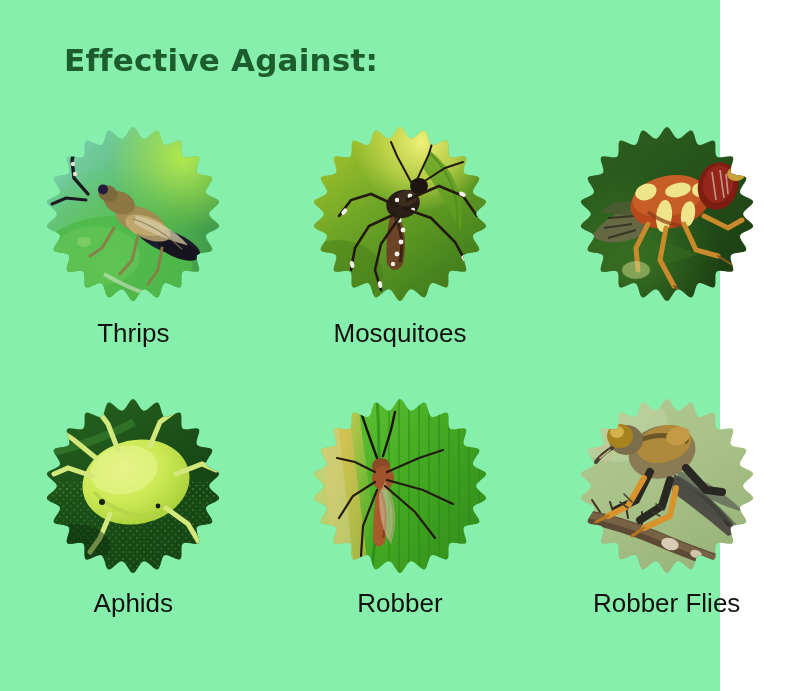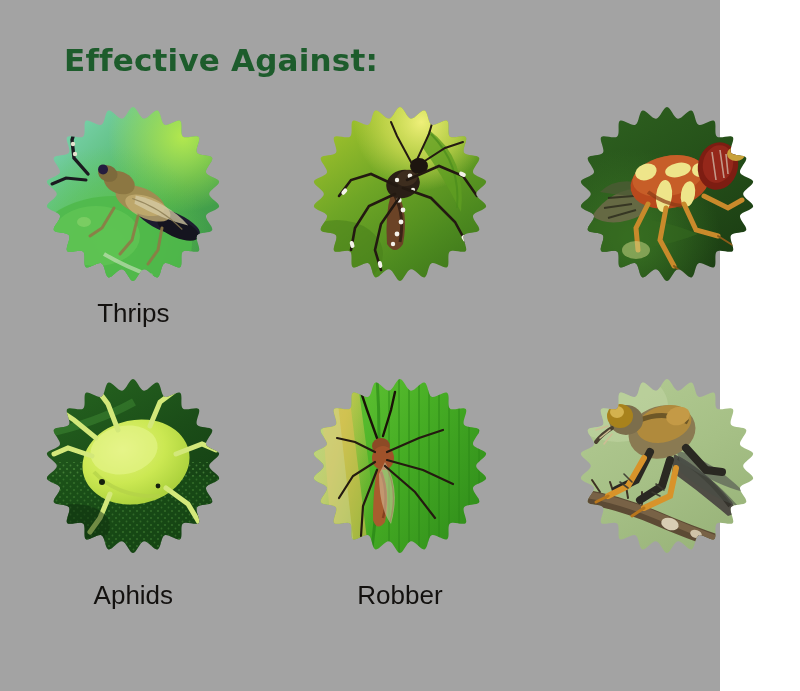--- a/index.html
+++ b/index.html
@@ -9,38 +9,38 @@
   body {
     width: 800px;
     height: 691px;
     overflow: hidden;
     font-family: "Liberation Sans", sans-serif;
   }
   #page {
     position: relative;
     width: 720px;
     height: 691px;
-    background: #a3a3a3;
+    background: #86efac;
     box-sizing: border-box;
   }
   #title {
     position: absolute;
     left: 64px;
     top: 42px;
     font-size: 31px;
     font-weight: bold;
     color: #1d5c2c;
     letter-spacing: 0.2px;
     font-family: "DejaVu Sans", sans-serif;
     white-space: nowrap;
   }
   .grid {
     position: absolute;
     left: 0;
-    top: 104px;
+    top: 124px;
     width: 800px;
     display: grid;
     grid-template-columns: repeat(3, 1fr);
     grid-template-rows: 272px 270px;
   }
   .cell {
     display: flex;
     flex-direction: column;
     align-items: center;
   }
@@ -55,21 +55,21 @@
     height: 180px;
   }
   .caption {
     margin-top: 16px;
     font-size: 26px;
     color: #13110f;
     font-family: "Liberation Sans", sans-serif;
     white-space: nowrap;
     line-height: 1;
   }
-  .cell.row2 .caption { margin-top: 26px; }
+  .cell.row2 .caption { margin-top: 14px; }
 </style>
 </head>
 <body>
 
 <div id="page">
 
   <div id="title">Effective Against:</div>
 
   <div class="grid">
 
@@ -204,20 +204,21 @@
                 <rect x="148" y="68" width="7" height="4" rx="2" transform="rotate(25 151 70)"></rect>
                 <rect x="150" y="132" width="7" height="4" rx="2" transform="rotate(60 153 134)"></rect>
                 <rect x="30" y="86" width="7" height="4" rx="2" transform="rotate(-50 33 88)"></rect>
                 <rect x="38" y="138" width="7" height="4" rx="2" transform="rotate(75 41 140)"></rect>
                 <rect x="66" y="158" width="7" height="4" rx="2" transform="rotate(80 69 160)"></rect>
               </g>
             </g>
           </g>
         </svg>
       </div>
+      <div class="caption">Mosquitoes</div>
     </div>
 
     <div class="cell">
       <div class="thumb">
         <svg viewBox="0 0 178 180" xmlns="http://www.w3.org/2000/svg" aria-hidden="true">
           <defs>
             <clipPath id="scallopC" clipPathUnits="userSpaceOnUse">
                 <path d="M89.00 3.00 C92.61 3.00,95.75 14.04,99.84 14.63 C103.92 15.21,110.04 5.51,113.51 6.52 C116.98 7.54,116.88 19.02,120.63 20.73 C124.39 22.45,133.00 14.86,136.04 16.81 C139.07 18.76,135.75 29.75,138.87 32.45 C141.99 35.15,152.38 30.30,154.75 33.03 C157.12 35.76,150.83 45.36,153.06 48.83 C155.29 52.30,166.64 50.57,168.14 53.86 C169.64 57.14,160.90 64.59,162.07 68.55 C163.23 72.51,174.60 74.04,175.11 77.62 C175.63 81.19,165.15 85.87,165.15 90.00 C165.15 94.13,175.63 98.81,175.11 102.38 C174.60 105.96,163.23 107.49,162.07 111.45 C160.90 115.41,169.64 122.86,168.14 126.14 C166.64 129.43,155.29 127.70,153.06 131.17 C150.83 134.64,157.12 144.24,154.75 146.97 C152.38 149.70,141.99 144.85,138.87 147.55 C135.75 150.25,139.07 161.24,136.04 163.19 C133.00 165.14,124.39 157.55,120.63 159.27 C116.88 160.98,116.98 172.46,113.51 173.48 C110.04 174.49,103.92 164.79,99.84 165.37 C95.75 165.96,92.61 177.00,89.00 177.00 C85.39 177.00,82.25 165.96,78.16 165.37 C74.08 164.79,67.96 174.49,64.49 173.48 C61.02 172.46,61.12 160.98,57.37 159.27 C53.61 157.55,45.00 165.14,41.96 163.19 C38.93 161.24,42.25 150.25,39.13 147.55 C36.01 144.85,25.62 149.70,23.25 146.97 C20.88 144.24,27.17 134.64,24.94 131.17 C22.71 127.70,11.36 129.43,9.86 126.14 C8.36 122.86,17.10 115.41,15.93 111.45 C14.77 107.49,3.40 105.96,2.89 102.38 C2.37 98.81,12.85 94.13,12.85 90.00 C12.85 85.87,2.37 81.19,2.89 77.62 C3.40 74.04,14.77 72.51,15.93 68.55 C17.10 64.59,8.36 57.14,9.86 53.86 C11.36 50.57,22.71 52.30,24.94 48.83 C27.17 45.36,20.88 35.76,23.25 33.03 C25.62 30.30,36.01 35.15,39.13 32.45 C42.25 29.75,38.93 18.76,41.96 16.81 C45.00 14.86,53.61 22.45,57.37 20.73 C61.12 19.02,61.02 7.54,64.49 6.52 C67.96 5.51,74.08 15.21,78.16 14.63 C82.25 14.04,85.39 3.00,89.00 3.00 Z"></path>
               </clipPath>
             <linearGradient id="ffBg" x1="0" y1="0" x2="0.7" y2="1">
@@ -474,16 +475,17 @@
               <g stroke="#3a3830" stroke-width="1.6" stroke-linecap="round" opacity="0.9">
                 <path d="M54 106 L46 98"></path>
                   <path d="M50 112 L42 106"></path>
                 <path d="M86 114 L78 108"></path>
                   <path d="M82 120 L74 116"></path>
               </g>
             </g>
           </g>
         </svg>
       </div>
+      <div class="caption">Robber Flies</div>
     </div>
 
   </div>
 </div>
 
 </body></html>

